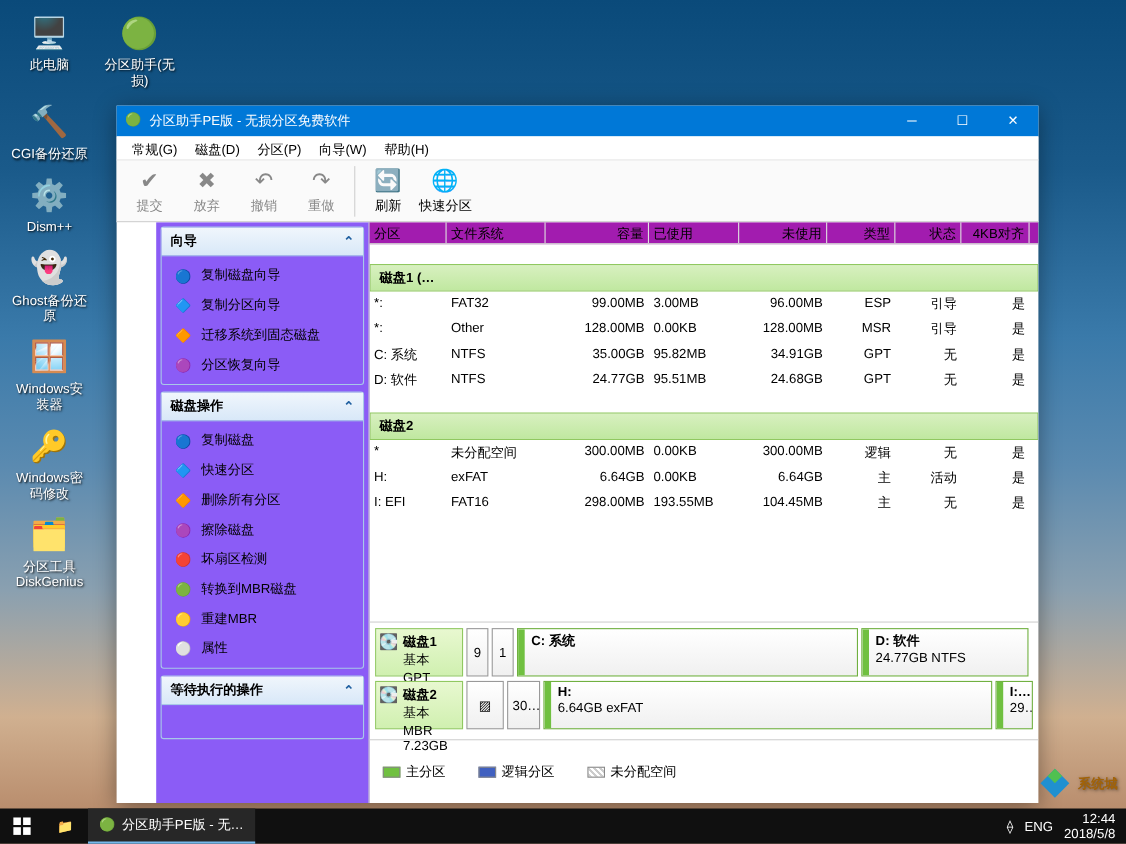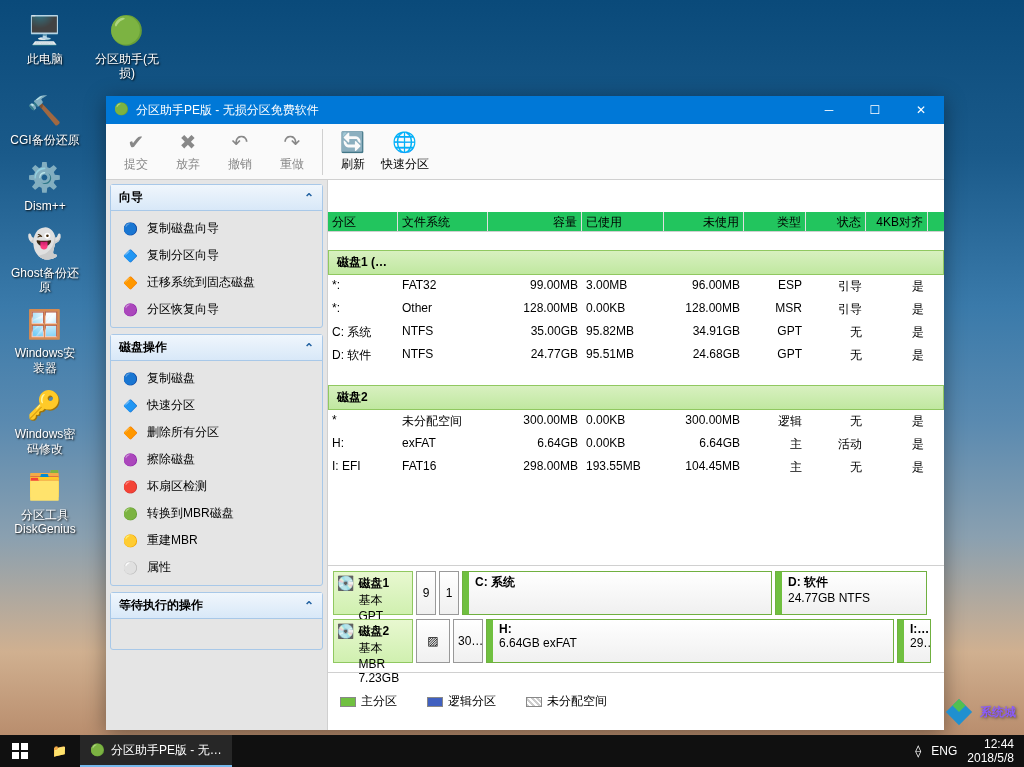--- a/index.html
+++ b/index.html
@@ -25,31 +25,31 @@
 
 .toolbar { height:56px; background:#fafafa; border-bottom:1px solid #d0d0d0; display:flex; align-items:center; padding:0 4px; }
 .tool { width:52px; height:52px; display:flex; flex-direction:column; align-items:center; justify-content:center; border:1px solid transparent; cursor:pointer; color:#888; }
 .tool.enabled { color:#000; }
 .tool .tico { font-size:20px; }
 .tool .tlbl { margin-top:2px;font-family:Liberation Serif, serif; }
 .tsep { width:1px; height:46px; background:#d0d0d0; margin:0 4px; }
 
 .body { flex:1; display:flex; overflow:hidden; }
 
-.leftpanel { width:222px; background:#e5e5e5; border-right:1px solid #d0d0d0; padding:4px; display:flex; flex-direction:column; gap:6px; }
+.leftpanel { width:222px; background:#8b5cf6; border-right:1px solid #d0d0d0; padding:4px; display:flex; flex-direction:column; gap:6px;margin-left:36px; }
 .panel { border:1px solid #a8c8e8; border-radius:3px; }
 .panel-hd { background:linear-gradient(#f0f6fc,#d8e8f8); padding:4px 8px; font-weight:bold; border-bottom:1px solid #a8c8e8; display:flex; justify-content:space-between; align-items:center; }
 .panel-hd .chev { color:#2060a0; cursor:pointer; }
 .panel-body { padding:4px 0; }
 .panel-item { padding:5px 12px; display:flex; align-items:center; gap:8px; cursor:pointer; }
 .panel-item .pi { width:16px; height:16px; display:inline-flex; align-items:center; justify-content:center; }
 
 .rightpanel { flex:1; display:flex; flex-direction:column; }
 .listarea { flex:1; overflow:auto; }
-.listhead { display:flex; border-bottom:1px solid #d0d0d0; background:#22c55e; height:20px;margin-top:32px; }
+.listhead { display:flex; border-bottom:1px solid #d0d0d0; background:#a21caf; height:20px; }
 .listhead span { border-right:1px solid #e0e0e0; padding:2px 4px; overflow:hidden; }
 .group-row { background:linear-gradient(#d8f0c0,#c0e8a0); border:1px solid #90c860; padding:3px 8px; font-weight:bold; margin:18px 0 0 0; }
 .datarow { display:flex; padding:3px 0; }
 .datarow span { padding:0 4px; overflow:hidden; white-space:nowrap; }
 .c-part { width:70px; text-align:left; }
 .c-fs { width:90px; text-align:left; }
 .c-cap { width:94px; text-align:right; }
 .c-used { width:82px; text-align:left; }
 .c-free { width:80px; text-align:right; }
 .c-type { width:62px; text-align:right; }
@@ -68,21 +68,21 @@
 .legend { border-top:1px solid #d0d0d0; padding:20px 12px; display:flex; gap:30px; }
 .leg { display:flex; align-items:center; gap:5px; }
 .leg-sw { width:16px; height:10px; border:1px solid #888; }
 
 .taskbar { position:absolute; bottom:0; left:0; right:0; height:32px; background:#101010; display:flex; align-items:center; color:#fff; }
 .start { width:40px; height:32px; display:flex; align-items:center; justify-content:center; cursor:pointer; }
 .tb-ico { width:40px; height:32px; display:flex; align-items:center; justify-content:center; cursor:pointer; }
 .tb-task { height:32px; padding:0 10px; display:flex; align-items:center; gap:6px; background:#272727; border-bottom:2px solid #76b9ed; cursor:pointer; }
 .tb-right { margin-left:auto; display:flex; align-items:center; gap:10px; padding-right:10px; font-size:11px; }
 
-.watermark { position:absolute; right:8px; bottom:40px; display:flex; align-items:center; gap:6px; color:#8b5cf6; font-size:22px; font-weight:bold; text-shadow:1px 1px 3px rgba(0,0,0,.5); }
+.watermark { position:absolute; right:8px; bottom:40px; display:flex; align-items:center; gap:6px; color:#a16207; font-size:22px; font-weight:bold; text-shadow:1px 1px 3px rgba(0,0,0,.5); }
 .wm-ico { width:30px; height:30px; }
 </style>
 </head>
 <body>
 
 <div class="desktop-icons">
   <div class="icon-col" id="icon-col">
       <div style="display: flex; gap: 12px;">
         <div class="di">
           <div class="ico">🖥️</div>
@@ -124,20 +124,27 @@
   <div class="titlebar">
     <span class="tico">🟢</span>
     <span class="ttext">分区助手PE版 - 无损分区免费软件</span>
     <div class="tbtns">
       <div class="tbtn">─</div>
       <div class="tbtn">☐</div>
       <div class="tbtn close">✕</div>
     </div>
   </div>
 
+  <div class="menubar" id="menubar">
+      <span>常规(G)</span>
+      <span>磁盘(D)</span>
+      <span>分区(P)</span>
+      <span>向导(W)</span>
+      <span>帮助(H)</span>
+    </div>
 
   <div class="toolbar" id="toolbar">
       <div class="tool">
         <div class="tico">✔</div>
         <div class="tlbl">提交</div>
       </div>
       <div class="tool">
         <div class="tico">✖</div>
         <div class="tlbl">放弃</div>
       </div>

